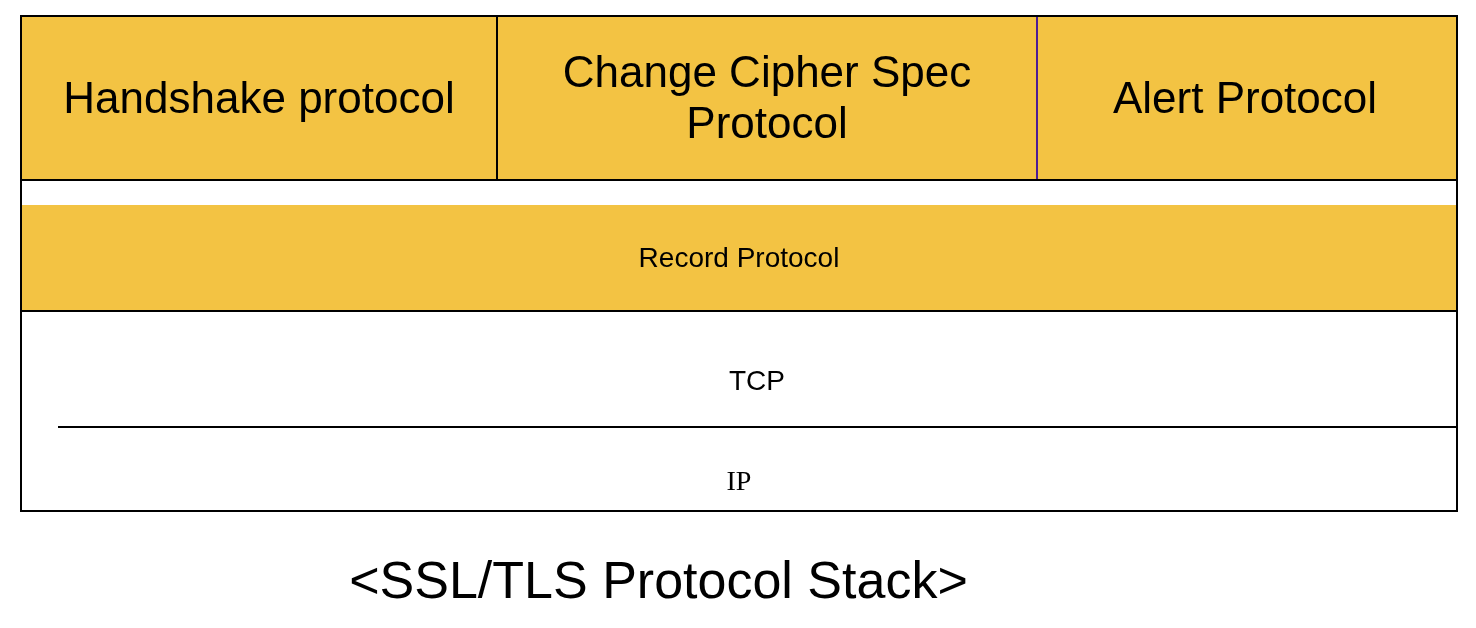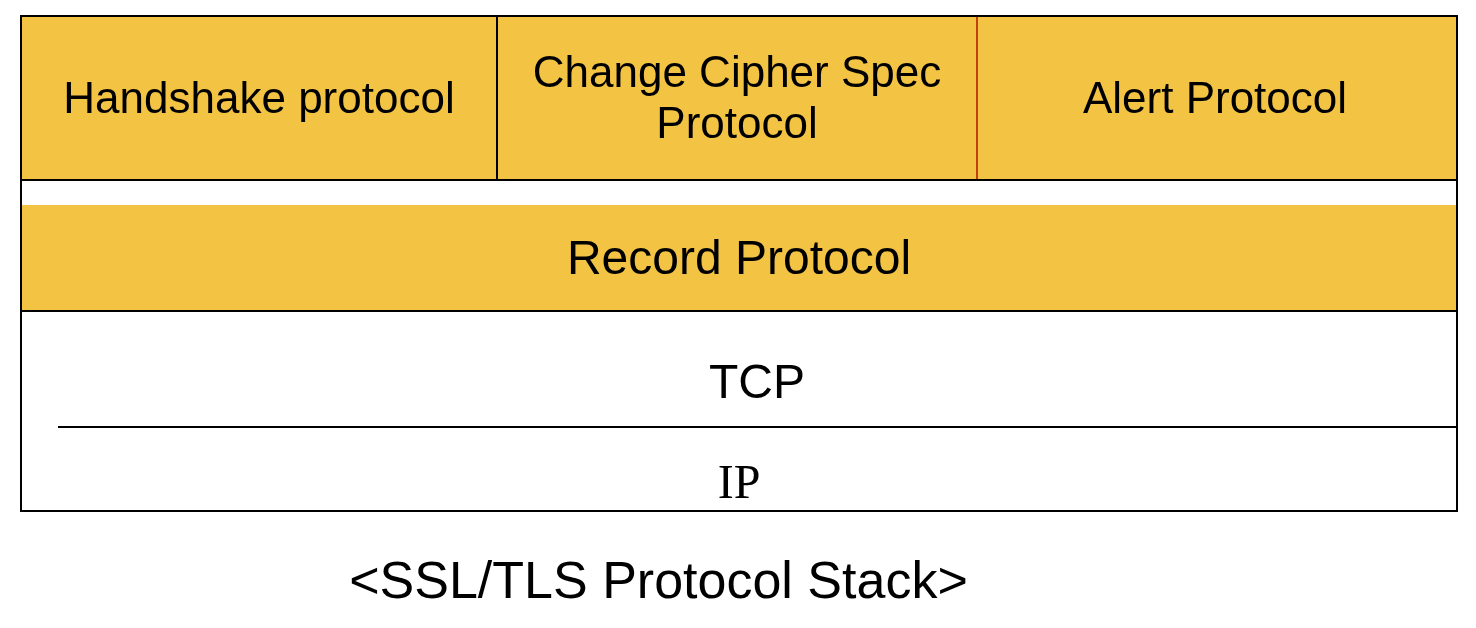--- a/index.html
+++ b/index.html
@@ -42,29 +42,29 @@
     justify-content: center;
     text-align: center;
     font-size: 44px;
     line-height: 1.15;
     color: #000000;
     padding: 0 24px;
   }
   .fill-orange { background: #F3C343; }
   .fill-white  { background: #ffffff; }
   .cell-a { width: 476px; border-right: 2px solid #000000; }
-  .cell-b { width: 480px; border-right: 2px solid #c2410c; }
+  .cell-b { width: 540px; border-right: 2px solid #4c1d95; }
   .cell-c { flex: 1; padding-left: 20px; }
   .row-full {
     box-sizing: border-box;
     display: flex;
     align-items: center;
     justify-content: center;
     text-align: center;
-    font-size: 48px;
+    font-size: 28px;
     color: #000000;
   }
   .row-record { height: 107px; border-bottom: 2px solid #000000; }
   .row-tcp    { height: 92px; border-bottom: 2px solid #000000; margin-left: 36px; }
   .row-ip     { flex: 1; font-family: Liberation Serif, serif; }
   .caption {
     position: absolute;
     left: 0;
     top: 550px;
     width: 1317px;

